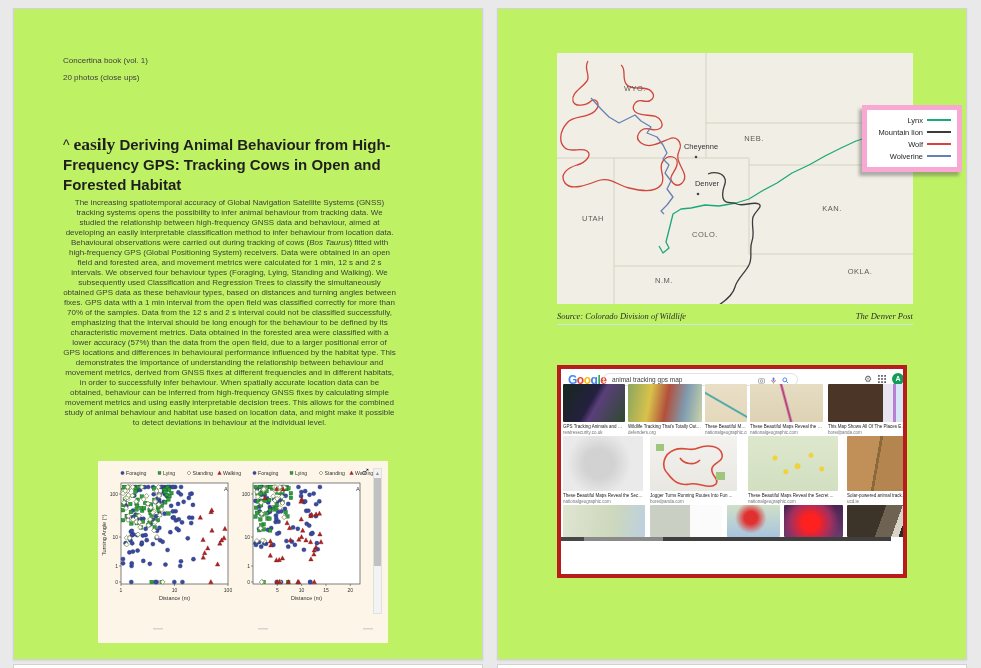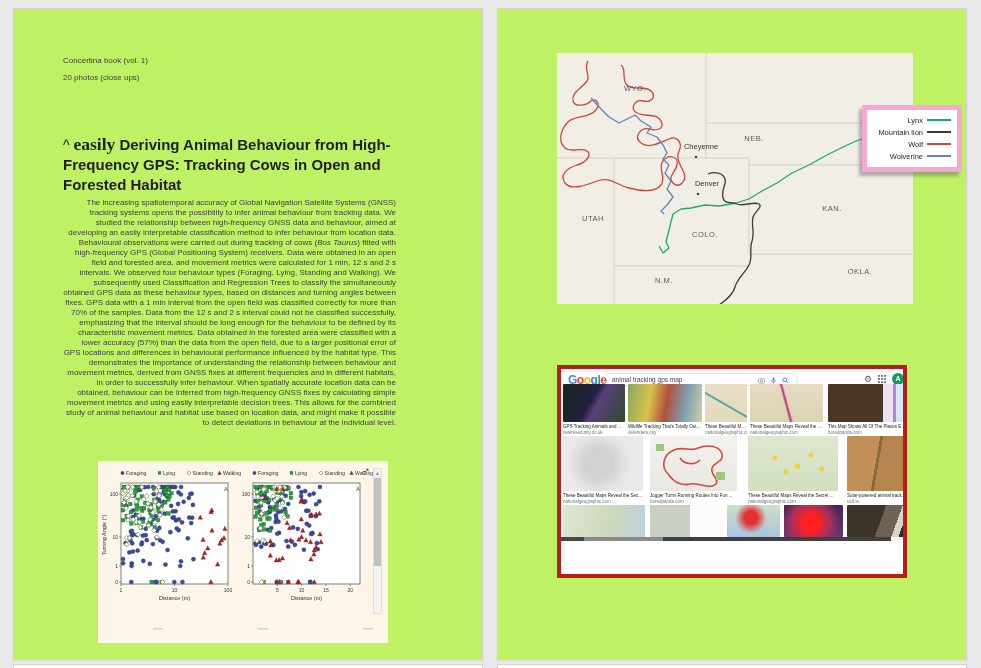--- a/index.html
+++ b/index.html
@@ -17,21 +17,21 @@
 
   
   .meta{position:absolute;left:49px;font-size:8px;color:#3d3d3d}
   .linkline{position:absolute;left:49px;top:98px;width:346px;font-size:8px;line-height:1.3;color:#3d3d3d}
   a.doclink{color:#0563c1;text-decoration:underline;cursor:pointer}
   .heading{position:absolute;left:49px;top:124px;width:336px;font-size:15px;font-weight:bold;
     color:#1f1f1f;line-height:1.28}
   .heading .caret{font-weight:400;font-size:14px}
   .heading .tag{font-family:"Liberation Serif",serif;font-size:17.5px}
   .abstract{position:absolute;left:49px;top:189px;width:333px;font-size:8px;line-height:1.25;
-    color:#3d3d3d;text-align:right}
+    color:#3d3d3d;text-align:center}
   .figure{position:absolute;left:84px;top:452px;width:290px;height:182px;background:#fdf6e8}
   .fig-scrollbar{position:absolute;left:359px;top:459px;width:9px;height:146px;
     background:#f3f3f3;border:1px solid #e0e0e0;box-sizing:border-box}
   .fig-scroll-up{height:8px;background:#f1f1f1;color:#8a8a8a;font-size:5px;line-height:8px;text-align:center}
   .fig-scroll-thumb{margin-top:1px;height:88px;background:#c1c1c1}
   .fig-cursor{position:absolute;left:346px;top:454px;font-size:14px;font-weight:bold;color:#1a1a1a;
     text-shadow:0 0 2px #fff,0 0 2px #fff}
 
   
   .mapwrap{position:absolute;left:59px;top:44px;width:356px;height:251px}
@@ -629,20 +629,24 @@
         <span class="lab">Wolf</span>
         <span class="line" style="background: rgb(208, 69, 60);"></span>
         </div>
       <div class="row">
         <span class="lab">Wolverine</span>
         <span class="line" style="background: rgb(103, 128, 180);"></span>
         </div>
     </div>
   </div>
 
+  <div class="source-line">
+    <span>Source: Colorado Division of Wildlife</span>
+    <span>The Denver Post</span>
+  </div>
 
 
   <div class="google">
     <div class="g-logo"><span style="color: rgb(66, 133, 244);">G</span><span style="color: rgb(234, 67, 53);">o</span><span style="color: rgb(251, 188, 5);">o</span><span style="color: rgb(66, 133, 244);">g</span><span style="color: rgb(52, 168, 83);">l</span><span style="color: rgb(234, 67, 53);">e</span></div>
     <div class="g-pill">
       <div class="g-query">animal tracking gps map</div>
       <div class="g-pill-icons">
         <svg width="7" height="7" viewBox="0 0 8 8">
           <rect x="0.5" y="2" width="7" height="5" rx="1" fill="none" stroke="#9aa0a6" stroke-width="1"></rect>
           <circle cx="4" cy="4.5" r="1.4" fill="none" stroke="#9aa0a6" stroke-width="1"></circle>

